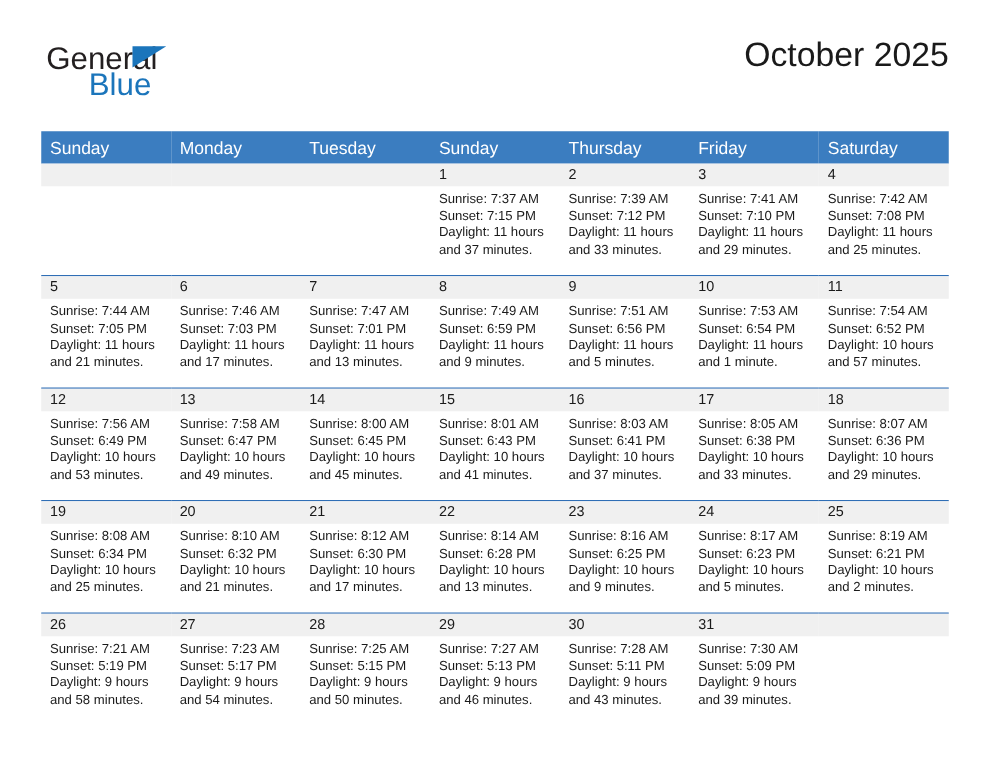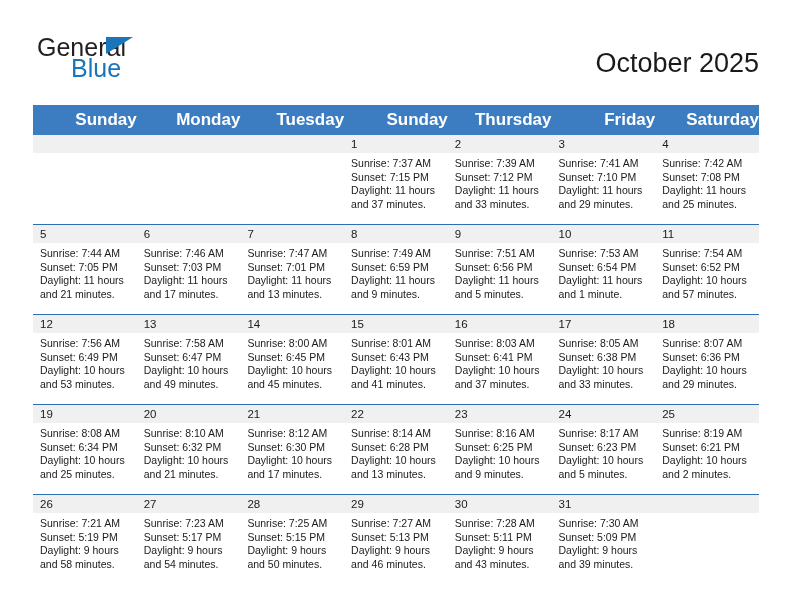--- a/index.html
+++ b/index.html
@@ -61,21 +61,20 @@
     font-size: 25px;
     color: #1b75bb;
     line-height: 26px;
   }
 
   .title-block {
     position: absolute;
     right: 0;
     top: 0;
     text-align: right;
-    margin-top: 19px;
   }
   .cal-title {
     font-size: 27px;
     color: #1a1a1a;
     line-height: 32px;
     white-space: nowrap;
   }
   .cal-subtitle {
     margin-top: 8px;
     font-size: 14px;
@@ -89,23 +88,23 @@
     position: absolute;
     left: 33px;
     top: 105px;
     width: 726px;
     border-collapse: collapse;
     table-layout: fixed;
   }
   .calendar th {
     background: #3b7dc0;
     color: #ffffff;
-    font-size: 17px;
-    font-weight: bold;
-    text-align: right;
+    font-size: 14px;
+    font-weight: normal;
+    text-align: left;
     padding: 5px 0 5px 7px;
     height: 18px;
     border: none;
     box-sizing: border-box;
   }
   .calendar td {
     vertical-align: top;
     padding: 0;
     border: none;
     border-top: 1px solid #2f6eb5;

